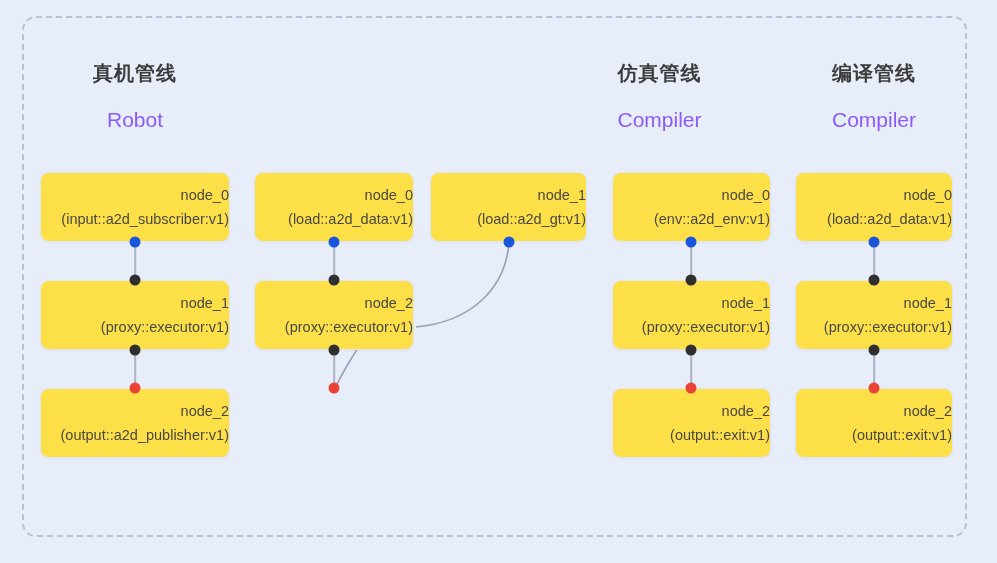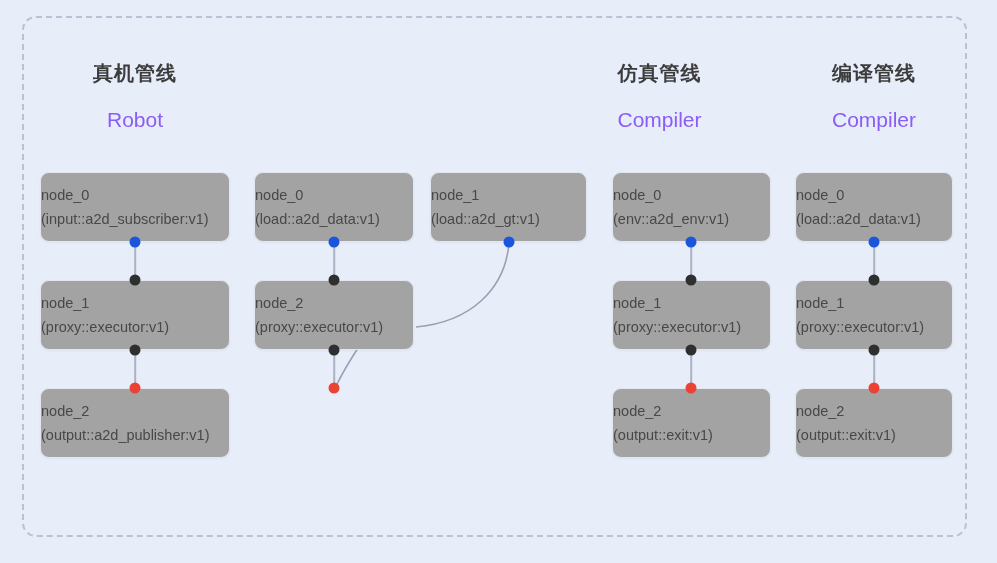--- a/index.html
+++ b/index.html
@@ -56,26 +56,26 @@
     font-weight: normal;
     color: #8b5cf6;
     line-height: 1;
     white-space: nowrap;
   }
 
   
   .node {
     position: absolute;
     box-sizing: border-box;
-    background: #a3a3a3;
+    background: #fde047;
     border: 1px solid #e2e6ef;
     border-radius: 9px;
     display: flex;
     flex-direction: column;
-    align-items: flex-start;
+    align-items: flex-end;
     justify-content: center;
     box-shadow: 0 1px 2px rgba(40, 52, 90, 0.05);
     z-index: 3;
   }
   .node .nid {
     font-size: 14.5px;
     color: #484848;
     line-height: 1.15;
     white-space: nowrap;
   }

